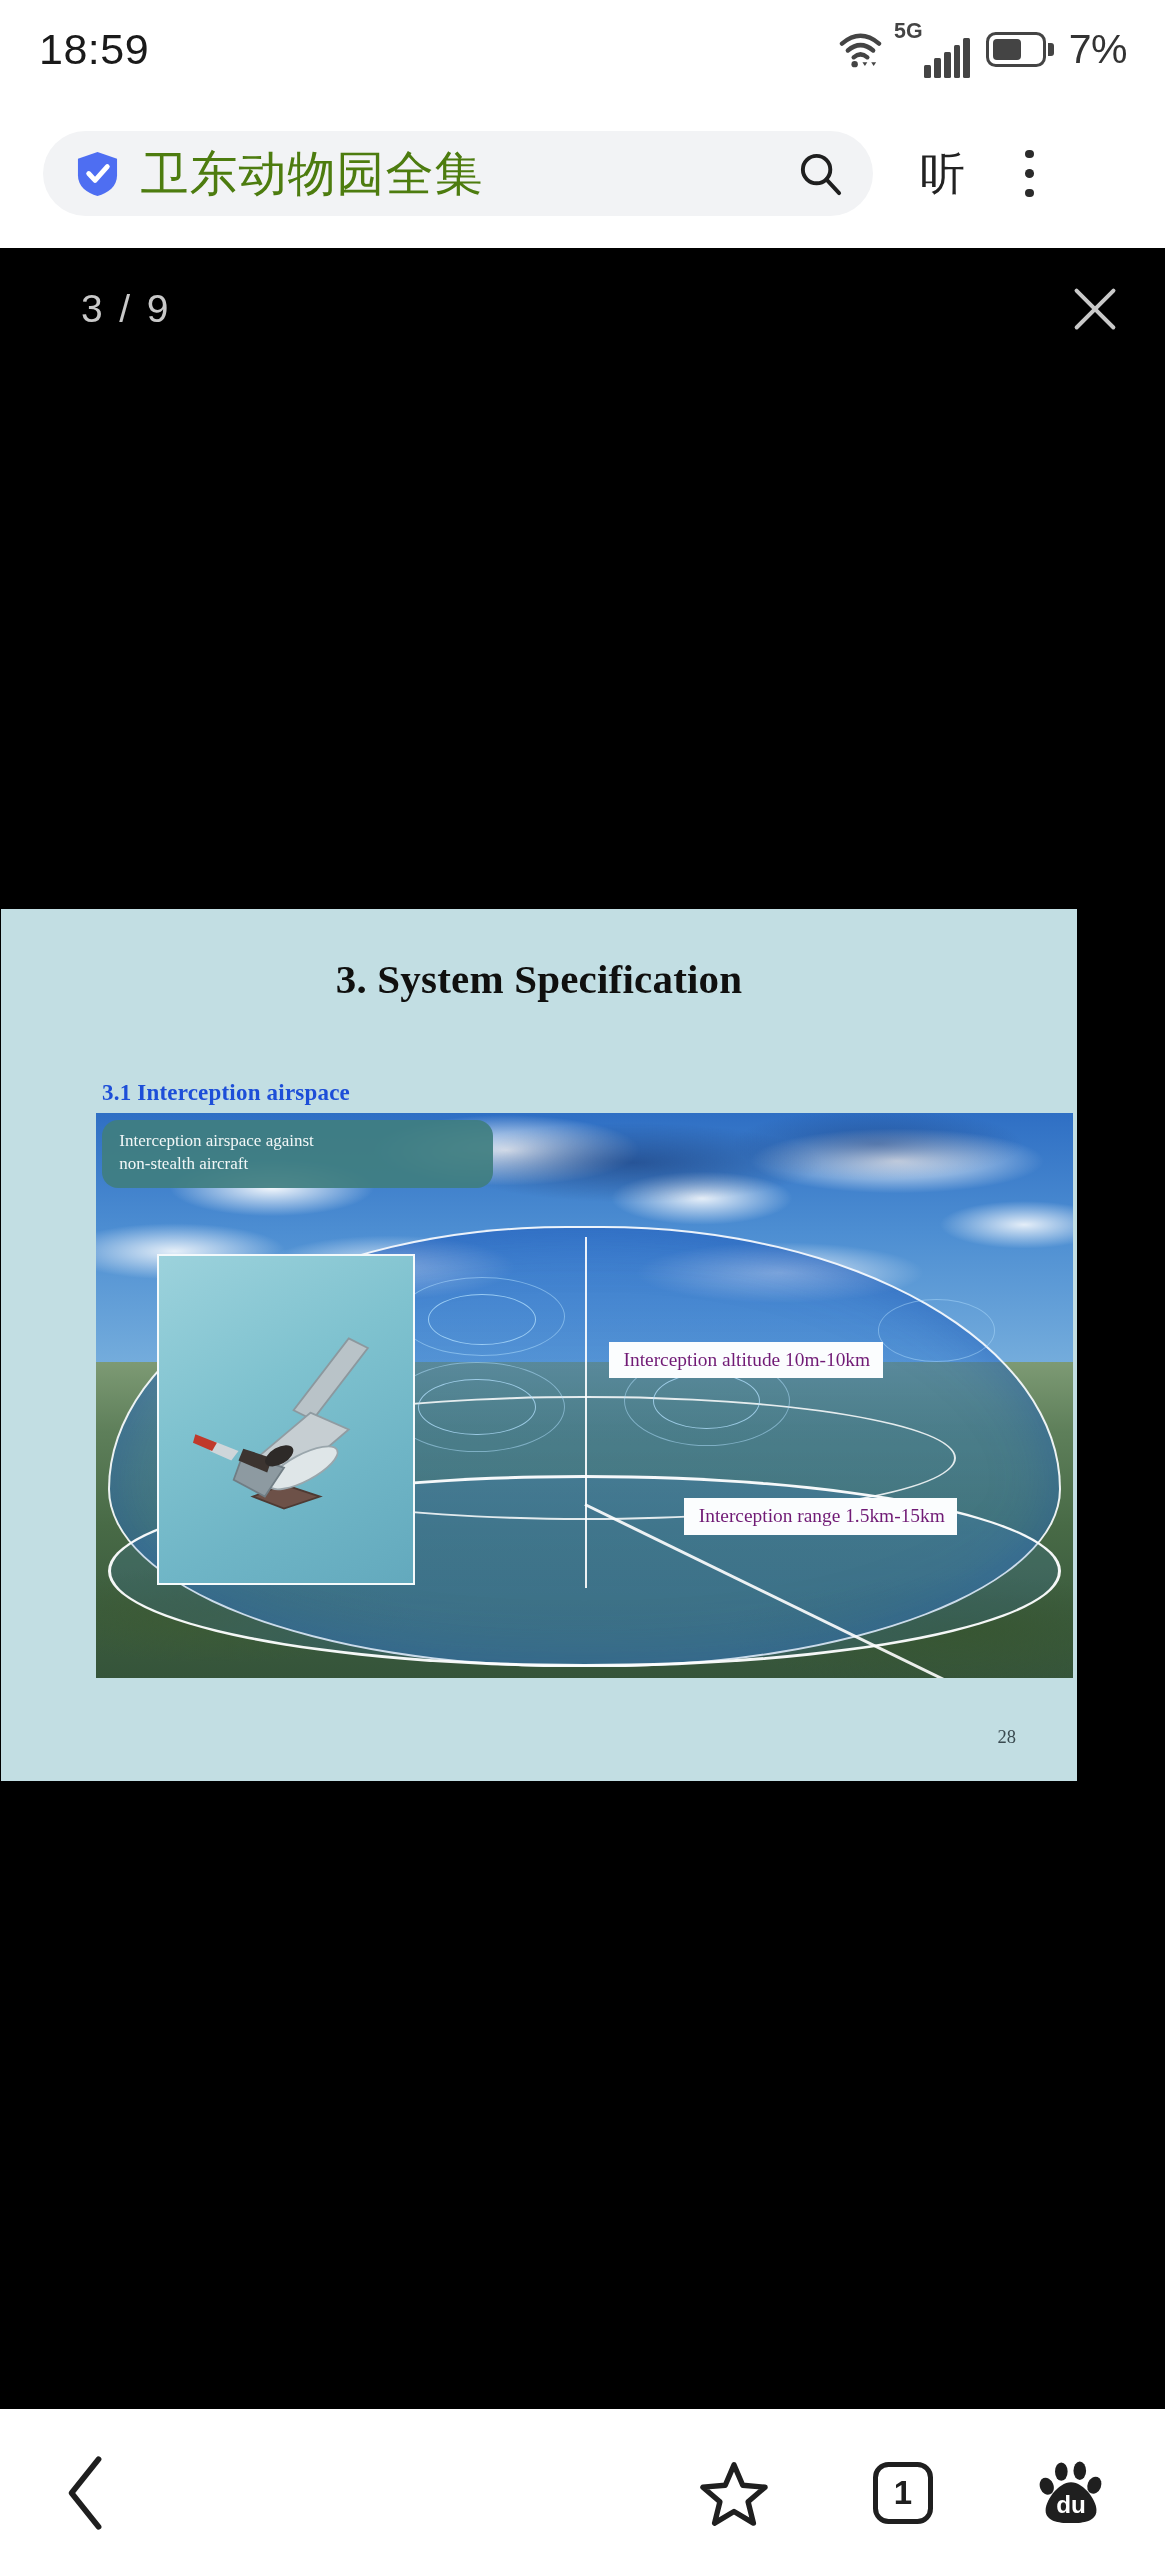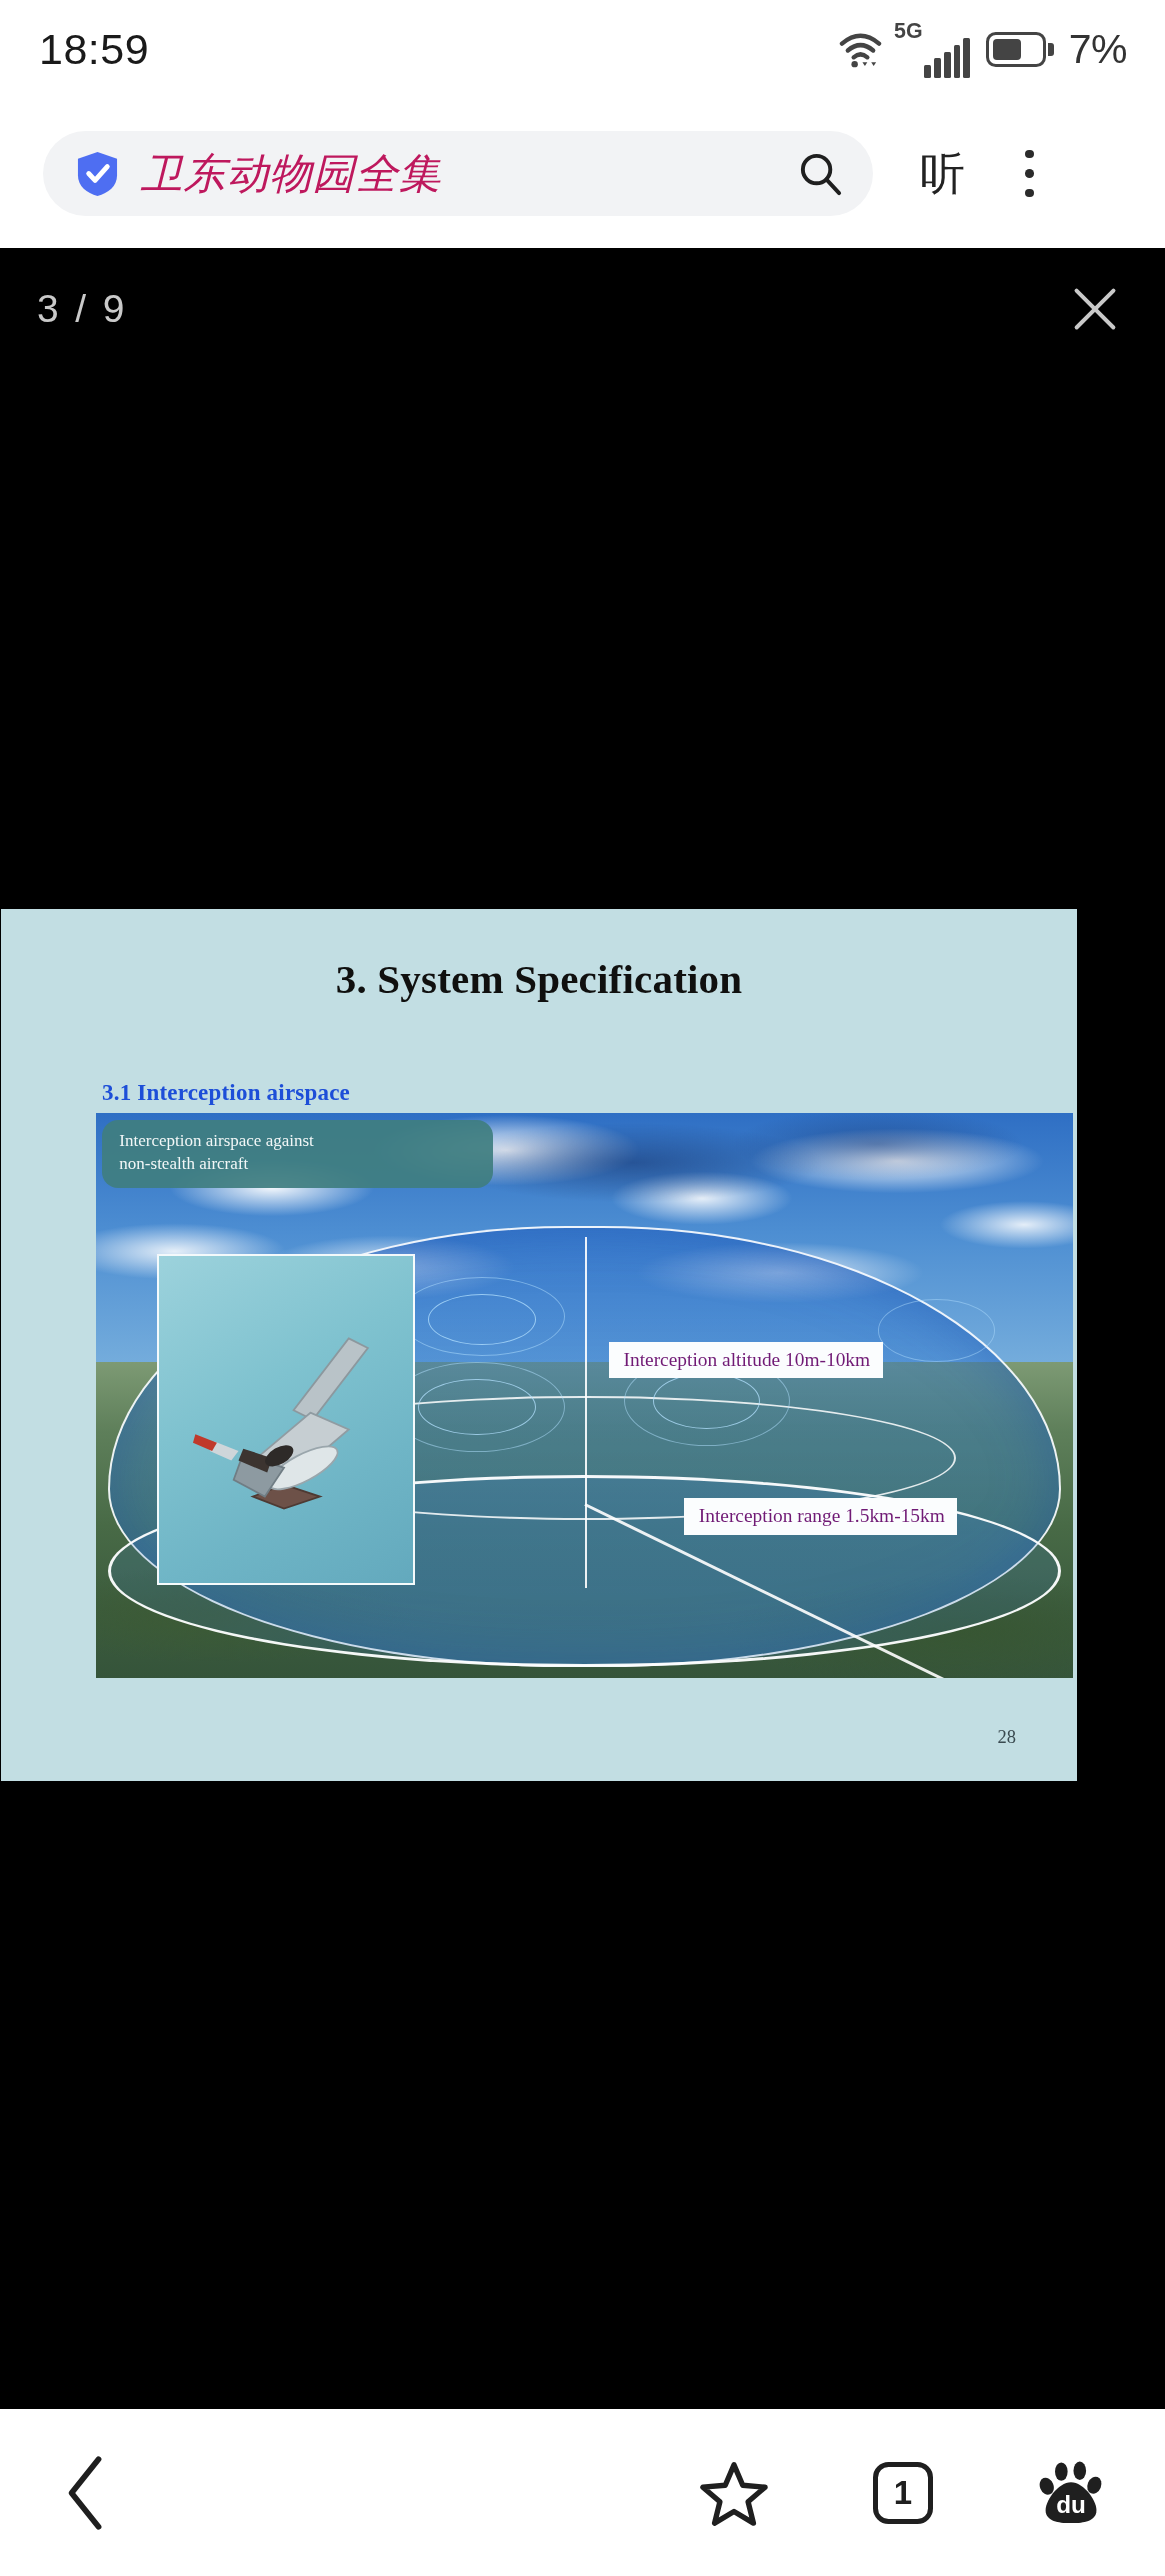--- a/index.html
+++ b/index.html
@@ -44,22 +44,22 @@
   .browser-bar{
     position:absolute; left:0; top:99px; width:1166px; height:149px;
     background:#ffffff; display:flex; align-items:center; padding:0 43px;
   }
   .search-pill{
     flex:1; max-width:830px; height:85px; background:#f2f3f5; border-radius:43px;
     display:flex; align-items:center; padding:0 29px 0 33px; gap:21.4px;
   }
   .shield-icon{ width:43px; height:46px; flex:0 0 auto; display:block; }
   .search-query{
-    flex:1; font-size:42px; color:#be185d; white-space:nowrap; overflow:hidden;
-    text-overflow:ellipsis; letter-spacing:1px;font-style:italic;
+    flex:1; font-size:48px; color:#4d7c0f; white-space:nowrap; overflow:hidden;
+    text-overflow:ellipsis; letter-spacing:1px;
   }
   .search-mag{ width:47px; height:47px; flex:0 0 auto; }
   .listen-btn{
     font-size:45px; color:#222; font-weight:500; margin-left:47px; margin-right:9.7px;
     letter-spacing:0;
   }
   .kebab{
     width:56px; display:flex; flex-direction:column; align-items:center; gap:10.7px;
     margin-left:27px;
   }
@@ -68,21 +68,21 @@
   
   .viewer{
     position:absolute; left:0; top:248px; width:1166px; height:2161px;
     background:#000000; overflow:hidden;
   }
   .viewer-topbar{
     position:absolute; left:0; top:0; width:1166px; height:121px;
     display:flex; align-items:center; justify-content:space-between;
     padding:0 43px 0 37px;
   }
-  .page-counter{ font-size:39px; color:#c9c9c9; letter-spacing:2.9px; font-weight:300; }
+  .page-counter{ font-size:39px; color:#c9c9c9; letter-spacing:2.9px; font-weight:300;margin-left:44px; }
   .close-x{ width:56px; height:56px; position:relative; }
   .close-x:before, .close-x:after{
     content:""; position:absolute; left:50%; top:50%; width:56px; height:3.9px;
     background:#c9c9c9; border-radius:1.9px;
   }
   .close-x:before{ transform:translate(-50%,-50%) rotate(45deg); }
   .close-x:after{ transform:translate(-50%,-50%) rotate(-45deg); }
 
   
   .slide{

